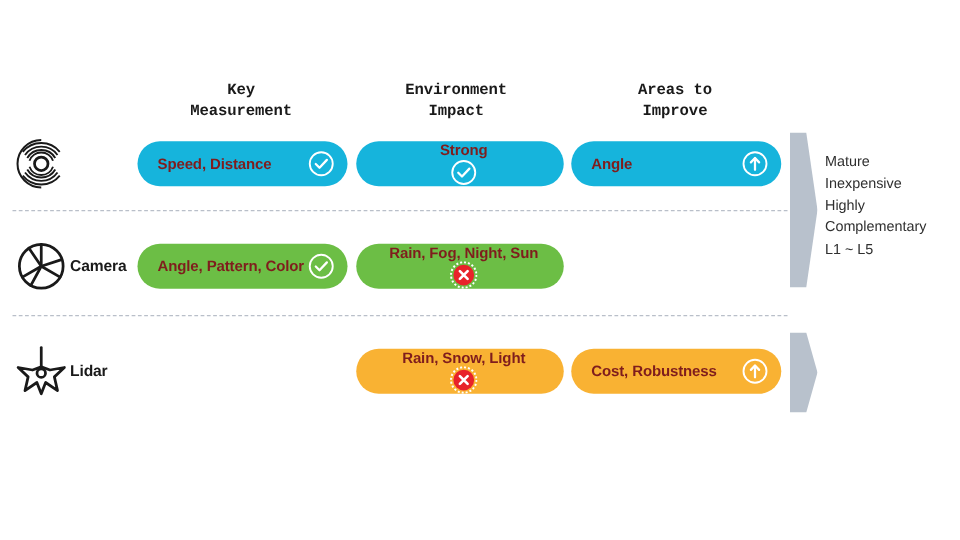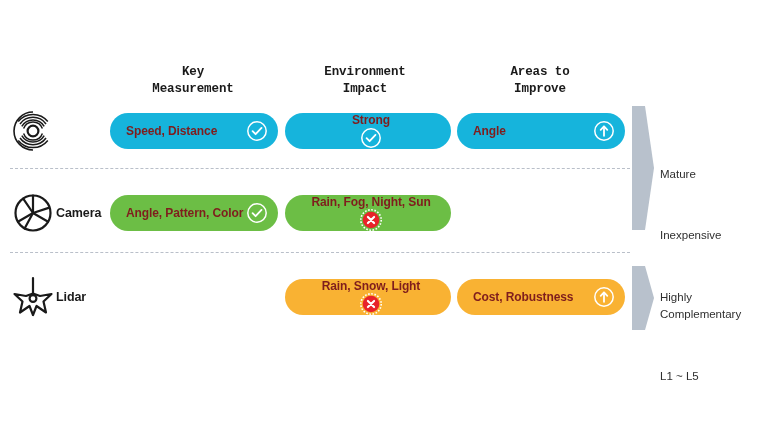--- a/index.html
+++ b/index.html
@@ -125,21 +125,21 @@
   .note {
     position: absolute;
     left: 660px;
     font-size: 11.5px;
     line-height: 1.52;
     color: #2f2f2f;
     width: 108px;
   }
   #note-1 { top: 122px; }
   #note-2 { top: 277px; }
-  .note div { white-space: normal; margin-top: 44px; }
+  .note div { white-space: normal; }
 </style>
 </head>
 <body>
 
 <div id="canvas">
 
   <div id="hdr-1" class="col-header">
     <span>Key</span>
     <span class="l2">Measurement</span>
   </div>

